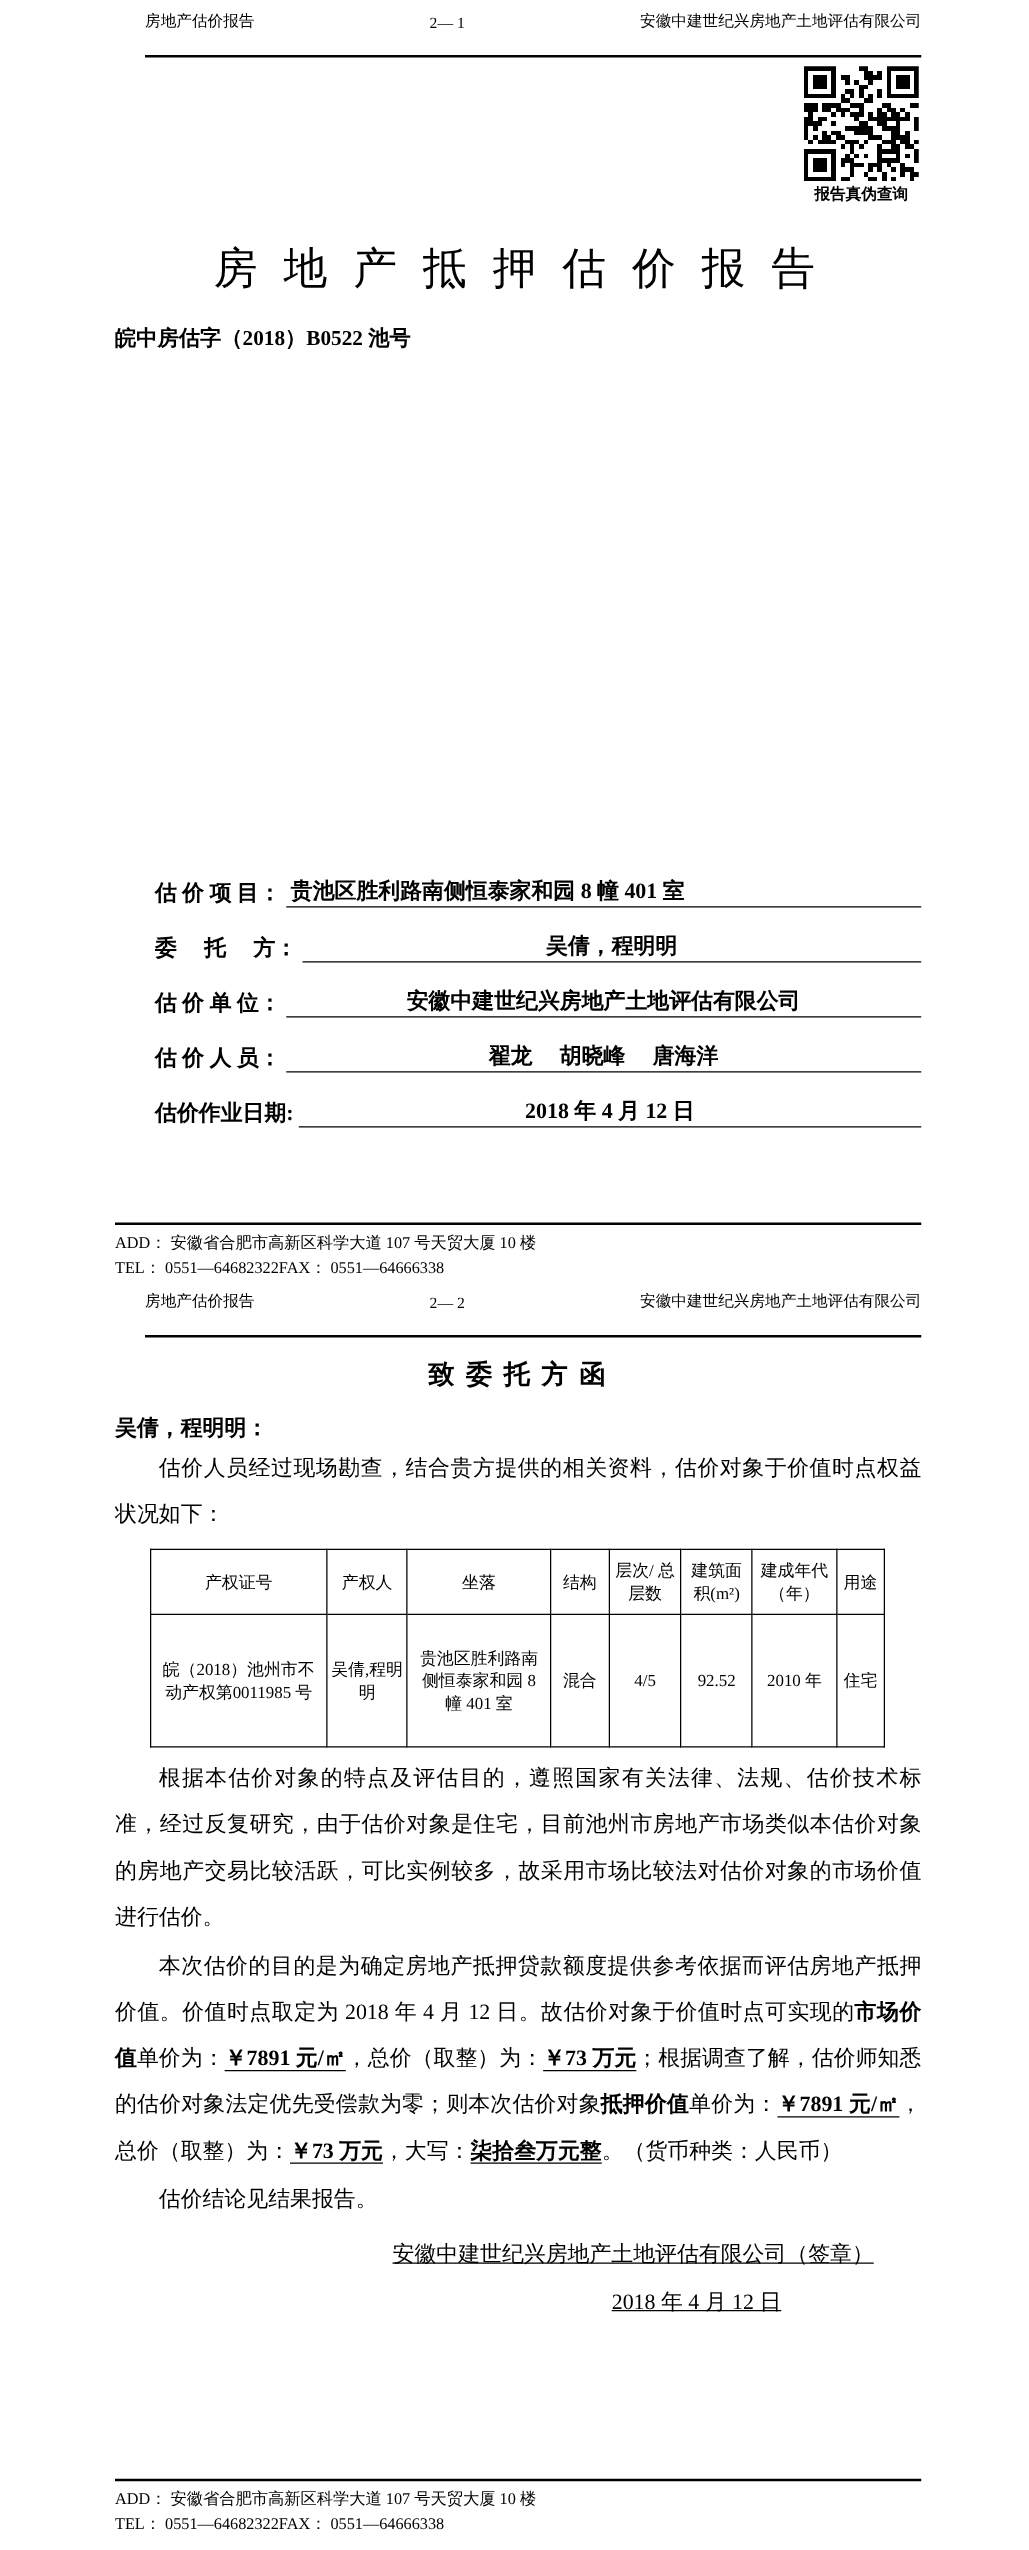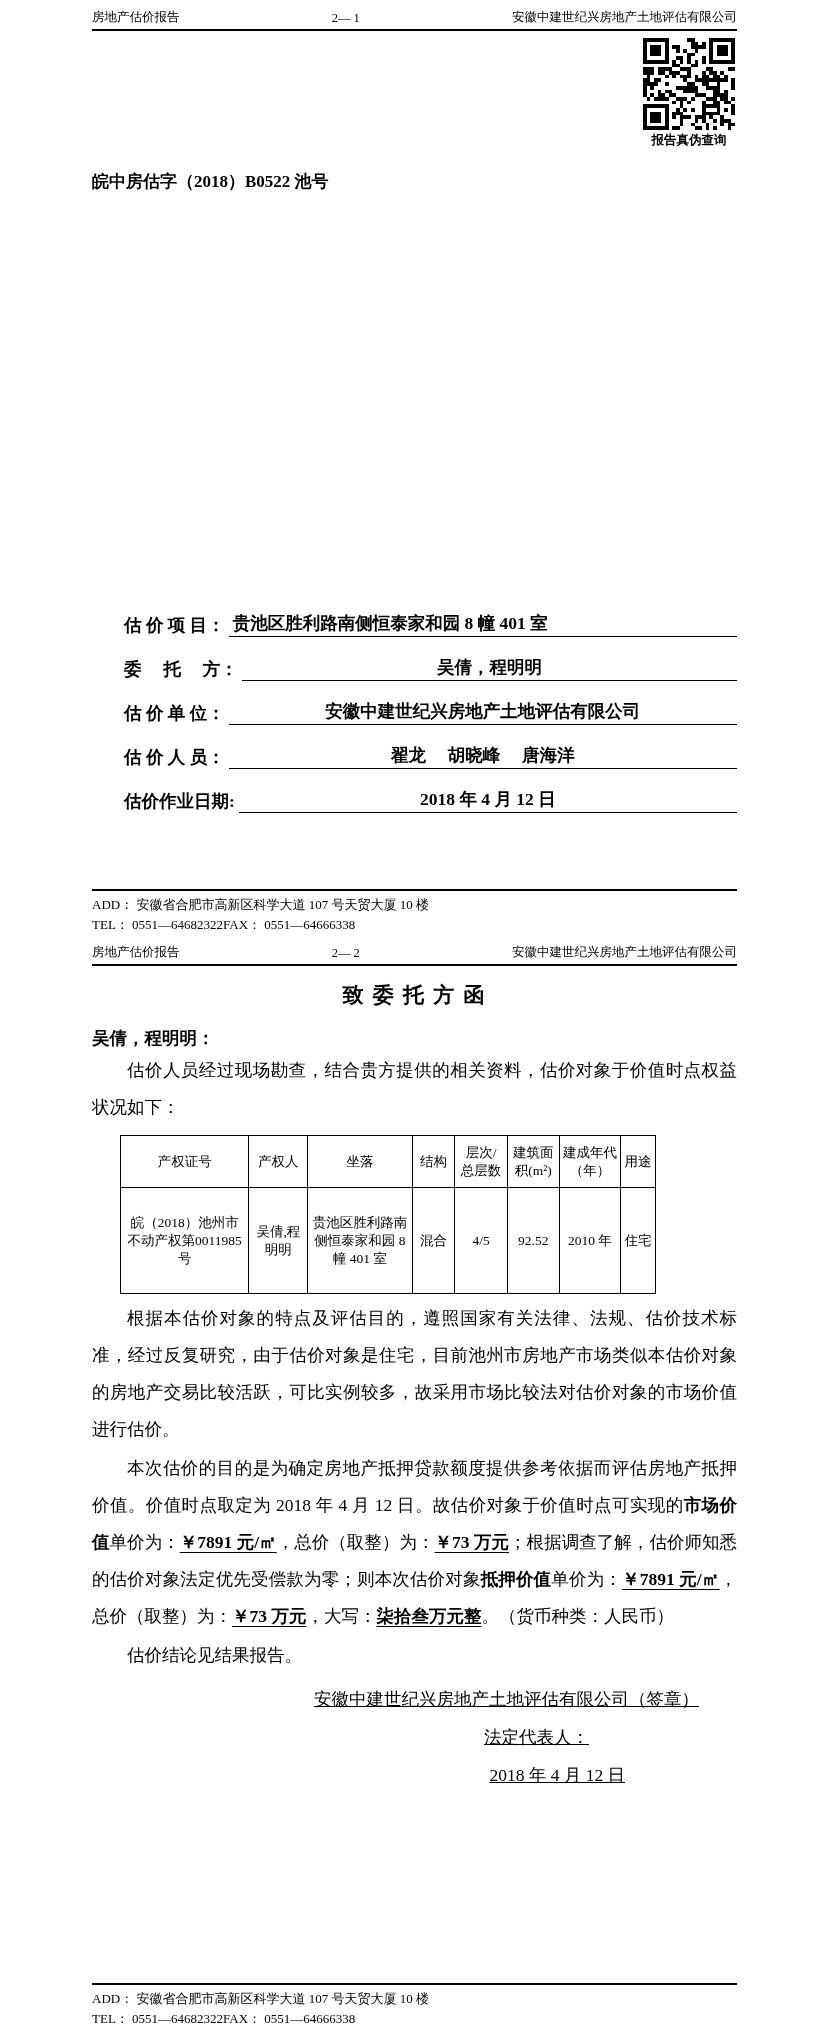--- a/index.html
+++ b/index.html
@@ -10,22 +10,23 @@
     width: 823px;
     height: 2040px;
     margin: 0 auto;
     background: #fff;
     overflow: hidden;
     padding: 0 86px 0 92px;
   }
   
   .run-header {
     display: flex; justify-content: space-between; align-items: flex-end;
-    font-size: 12.5px; padding-top: 9px; padding-bottom: 3px;
+    font-size: 12.5px; padding-top: 9px; padding-bottom: 18px;
     border-bottom: 2px solid #000;
+    margin-left: 24px;
   }
   .run-header .hc { flex: 1; text-align: center; }
   .run-header .hl, .run-header .hr { white-space: nowrap; }
   .run-footer { border-top: 2px solid #000000; padding-top: 5px; font-size: 13px; }
   .run-footer .addr { margin-bottom: 2px; }
   .run-footer .telfax { display: flex; }
   
   .qr-block { width: 96px; margin: 7px 0 0 auto; text-align: center; }
   .qr-block svg { display: block; width: 92px; height: 92px; margin: 0 auto; }
   .qr-caption { font-size: 12.5px; font-weight: bold; margin-top: 2px; white-space: nowrap; }
@@ -53,21 +54,21 @@
   .greeting { margin-top: 17px; font-weight: bold; font-size: 17.5px; }
   .para {
     font-size: 17.5px; line-height: 37px; text-align: justify;
     text-indent: 2em; margin-top: 2px;
   }
   .para .b { font-weight: bold; }
   .para .u { text-decoration: underline; text-underline-offset: 4px; }
   
   table.estate {
     border-collapse: collapse; table-layout: fixed;
-    width: 536px; margin: 9px 0 6px 28px;
+    width: 588px; margin: 9px 0 6px 28px;
   }
   table.estate th, table.estate td {
     border: 1.5px solid #000; text-align: center; vertical-align: middle;
     font-weight: normal; padding: 4px 3px; font-size: 13.5px; line-height: 18px;
   }
   table.estate th { height: 52px; }
   table.estate td { height: 106px; }
   td.cell-left { text-align: left; padding-left: 6px; }
   
   .sign-block { margin-top: 6px; font-size: 17.5px; }
@@ -304,20 +305,21 @@
         <rect x="9" y="24" width="1" height="1" fill="#000"></rect>
         <rect x="14" y="24" width="1" height="1" fill="#000"></rect>
         <rect x="15" y="24" width="1" height="1" fill="#000"></rect>
         <rect x="17" y="24" width="1" height="1" fill="#000"></rect>
         <rect x="19" y="24" width="1" height="1" fill="#000"></rect>
         <rect x="23" y="24" width="1" height="1" fill="#000"></rect>
       </svg>
     <div class="qr-caption">报告真伪查询</div>
   </div>
 
+  <div class="doc-title">房 地 产 抵 押 估 价 报 告</div>
   <div class="doc-number">皖中房估字（2018）B0522 池号</div>
 
   <div class="cover-spacer"></div>
 
   <div class="fields">
     <div class="field-row">
       <span class="field-label">估 价 项 目：</span>
       <span class="field-value left">贵池区胜利路南侧恒泰家和园 8 幢 401 室</span>
     </div>
     <div class="field-row">
@@ -385,21 +387,20 @@
       </tr>
     </tbody>
   </table>
 
   <p class="para">根据本估价对象的特点及评估目的，遵照国家有关法律、法规、估价技术标准，经过反复研究，由于估价对象是住宅，目前池州市房地产市场类似本估价对象的房地产交易比较活跃，可比实例较多，故采用市场比较法对估价对象的市场价值进行估价。</p>
   <p class="para"><span>本次估价的目的是为确定房地产抵押贷款额度提供参考依据而评估房地产抵押价值。价值时点取定为 2018 年 4 月 12 日。故估价对象于价值时点可实现的</span><span class="b">市场价值</span><span>单价为：</span><span class="b u">￥7891 元/㎡</span><span>，总价（取整）为：</span><span class="b u">￥73 万元</span><span>；根据调查了解，估价师知悉的估价对象法定优先受偿款为零；则本次估价对象</span><span class="b">抵押价值</span><span>单价为：</span><span class="b u">￥7891 元/㎡</span><span>，总价（取整）为：</span><span class="b u">￥73 万元</span><span>，大写：</span><span class="b u">柒拾叁万元整</span><span>。（货币种类：人民币）</span></p>
   <p class="para">估价结论见结果报告。</p>
 
   <div class="sign-block">
     <div class="sign-line sign-company">安徽中建世纪兴房地产土地评估有限公司（签章）</div>
-    <div class="sign-line sign-legal">法定代表人：</div>
     <div class="sign-line sign-date">2018 年 4 月 12 日</div>
   </div>
 
   <div class="run-footer bottom-footer">
     <div class="addr">ADD： 安徽省合肥市高新区科学大道 107 号天贸大厦 10 楼</div>
     <div class="telfax">
       <span>TEL： 0551—64682322</span>
       <span>FAX： 0551—64666338</span>
     </div>
   </div>

